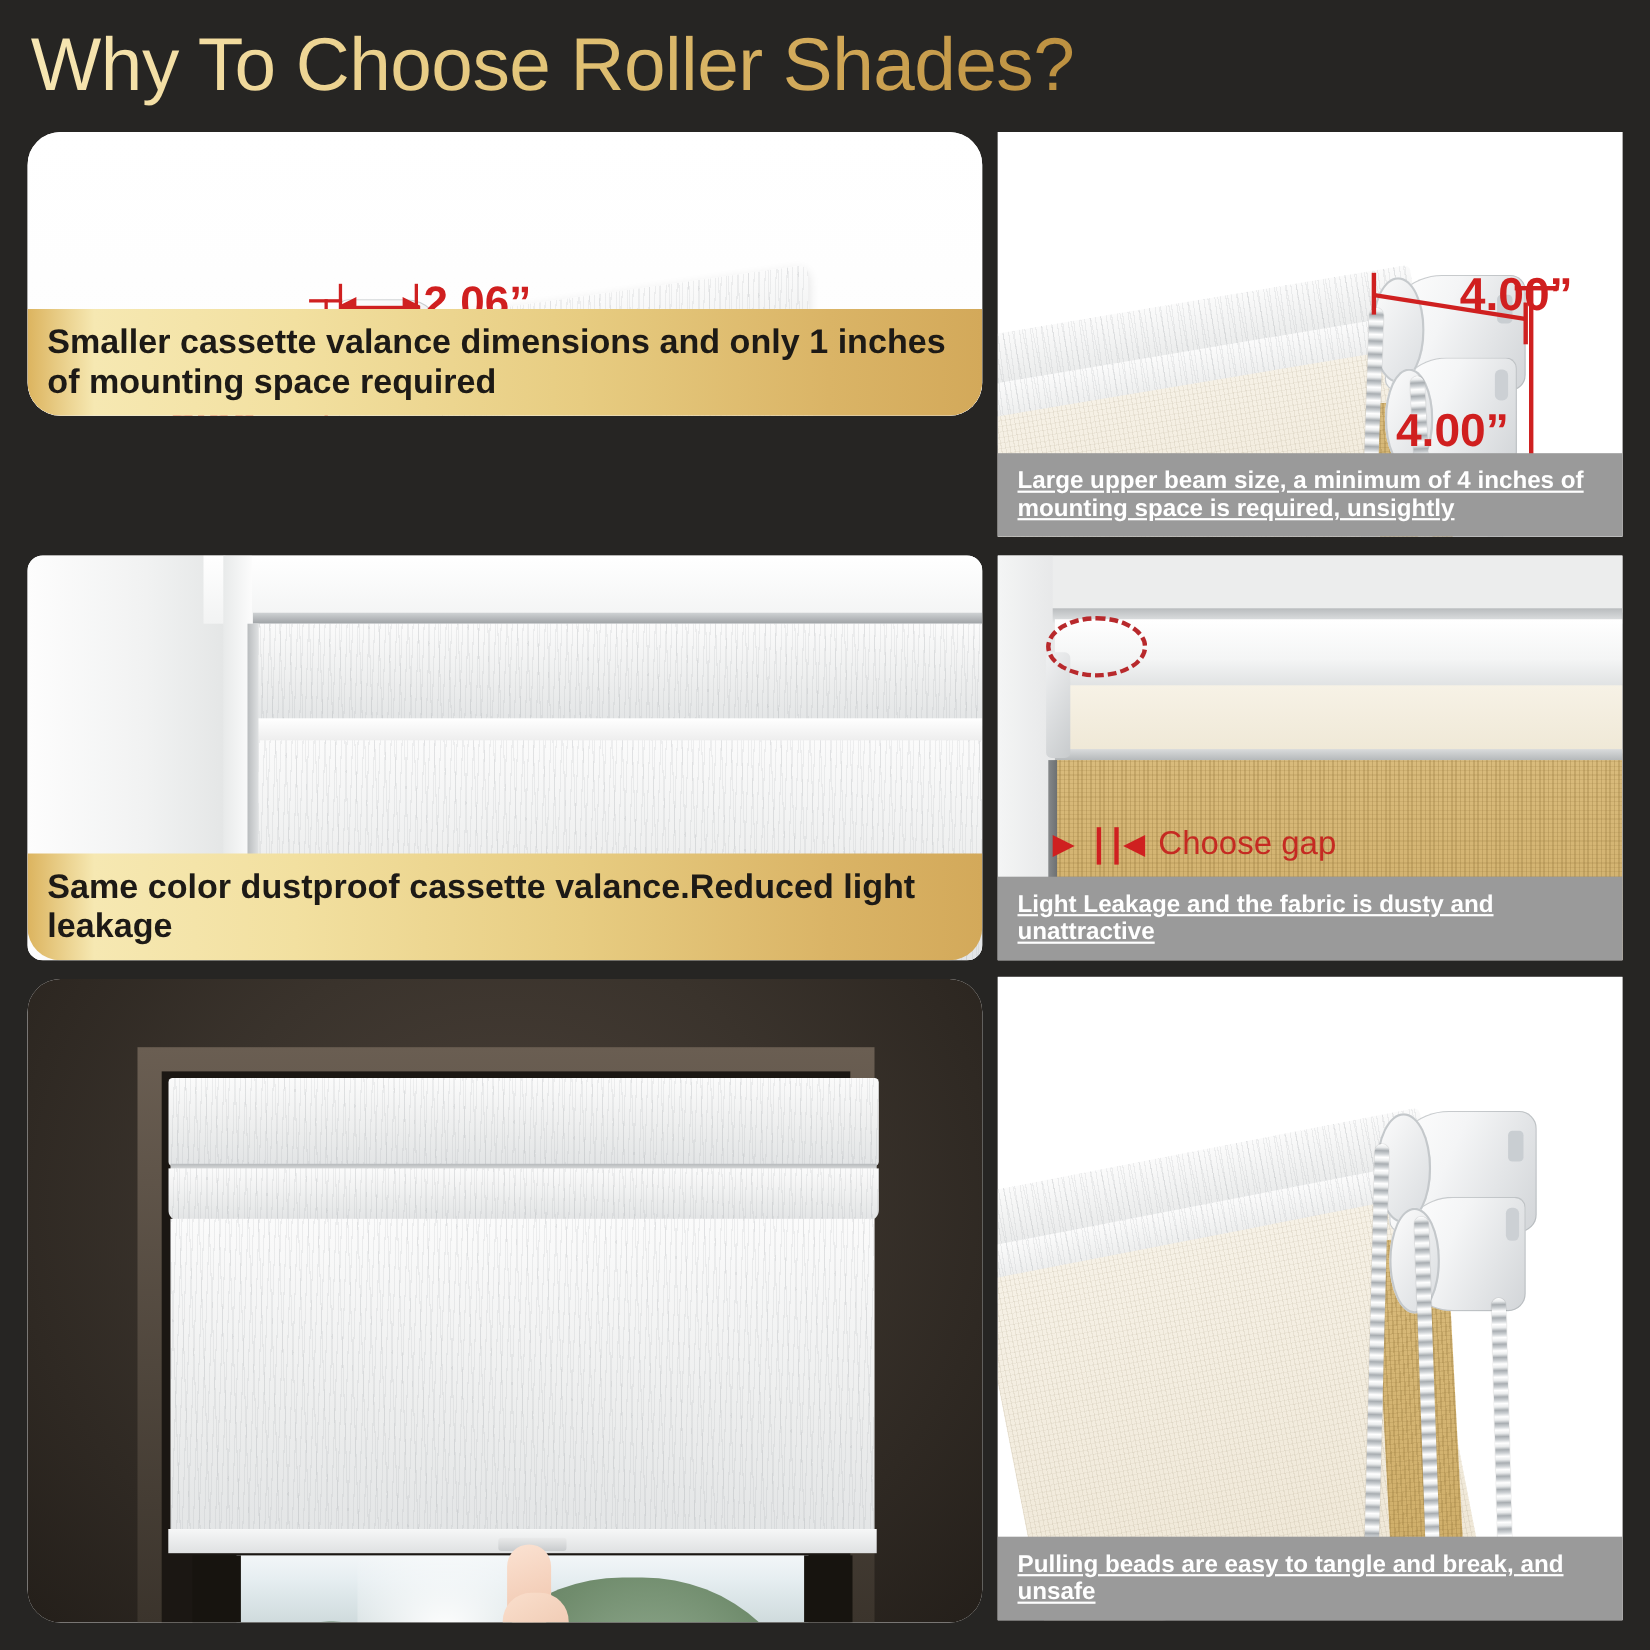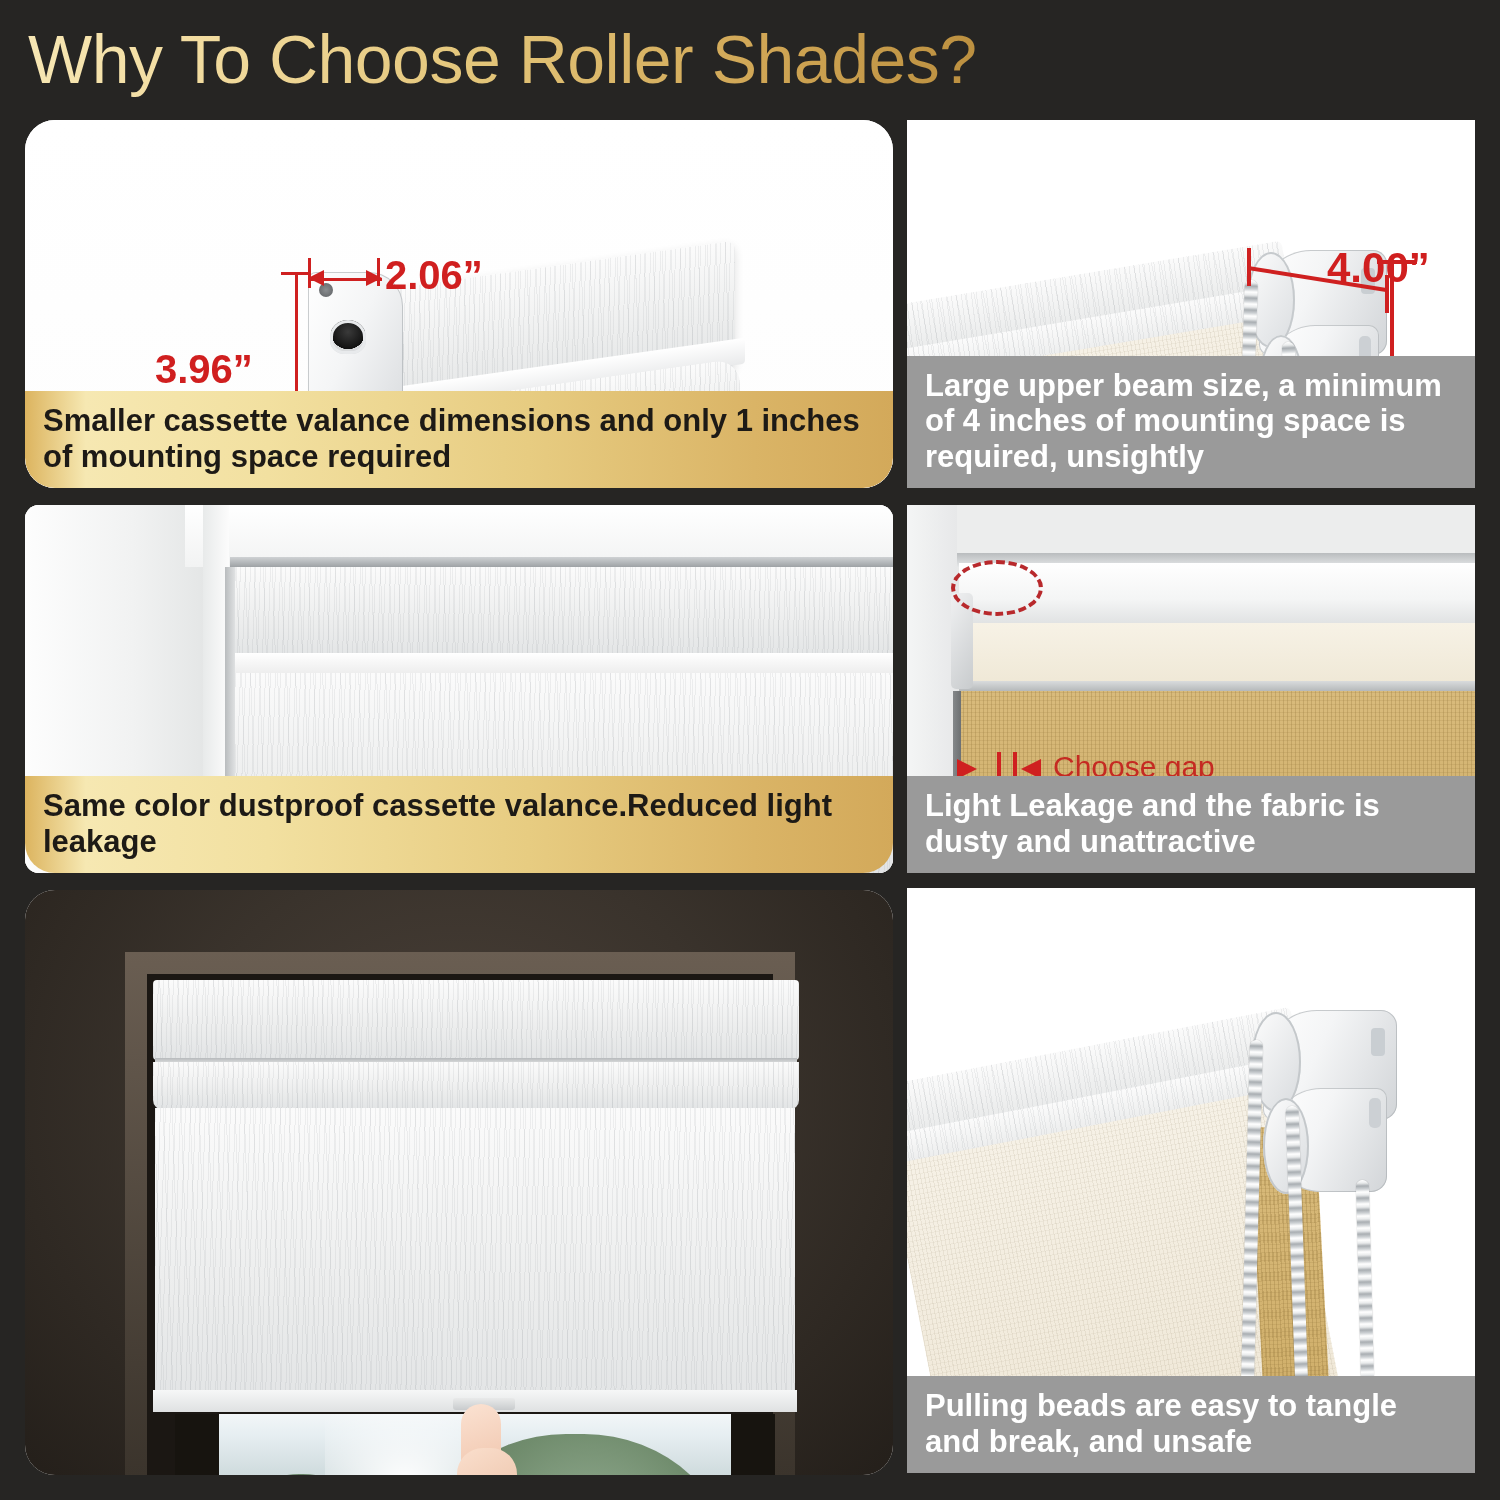--- a/index.html
+++ b/index.html
@@ -17,21 +17,21 @@
     font-size:68px;font-weight:normal;
     letter-spacing:-0.5px;
     background:linear-gradient(100deg,#f7e7b4 0%,#f2dca0 18%,#e3c579 48%,#cfa554 78%,#bb8f3f 100%);
     -webkit-background-clip:text;background-clip:text;
     -webkit-text-fill-color:transparent;color:#e3c579;
     white-space:nowrap;
   }
 
   
   .panel{position:absolute;overflow:hidden;background:#fff;}
-  .p1{left:25px;  top:120px;  width:868px;  height:368px; border-radius:30px;}
+  .p1{left:25px;  top:120px;  width:868px;  height:258px; border-radius:30px;}
   .p2{left:907px; top:120px;  width:568px;  height:368px;}
   .p3{left:25px;  top:505px;  width:868px;  height:368px; border-radius:14px;}
   .p4{left:907px; top:505px;  width:568px;  height:368px;}
   .p5{left:25px;  top:890px;  width:868px;  height:585px; border-radius:30px;}
   .p6{left:907px; top:888px;  width:568px;  height:585px;}
 
   .photo{position:absolute;left:0;top:0;right:0;bottom:0;overflow:hidden;}
 
   
   .cap{
@@ -41,21 +41,21 @@
     font-weight:bold;line-height:1.14;
   }
   .cap-gold{
     background:linear-gradient(90deg,#e8c068 0%,#f5e7ae 6%,#f3e2a2 26%,#e8cd83 56%,#d9b264 82%,#d0a photo 100%);
     background:linear-gradient(90deg,#dcb45f 0%,#f6e8b2 7%,#f2e0a0 28%,#e7cc81 58%,#dab466 84%,#d3a95a 100%);
     color:#1d1a16;
     border-bottom-left-radius:30px;border-bottom-right-radius:30px;
   }
   .cap-gray{background:#9a9a9a;color:#ffffff;}
   .cap h4{margin:0;font-size:31px;font-weight:bold;}
-  .cap-gray h4{font-size:31px;}
+  .cap-gray h4{font-size:22px;text-decoration:underline;}
 
   
   .fabric-white{
     background:
       repeating-linear-gradient(92deg, rgba(150,155,160,.14) 0px, rgba(150,155,160,.14) 1px, rgba(255,255,255,0) 1px, rgba(255,255,255,0) 5px),
       repeating-linear-gradient(88deg, rgba(120,126,132,.10) 0px, rgba(120,126,132,.10) 1px, rgba(255,255,255,0) 1px, rgba(255,255,255,0) 9px),
       linear-gradient(180deg,#fbfbfb,#eceded 60%,#e2e4e5);
   }
   .fabric-cream{
     background:

